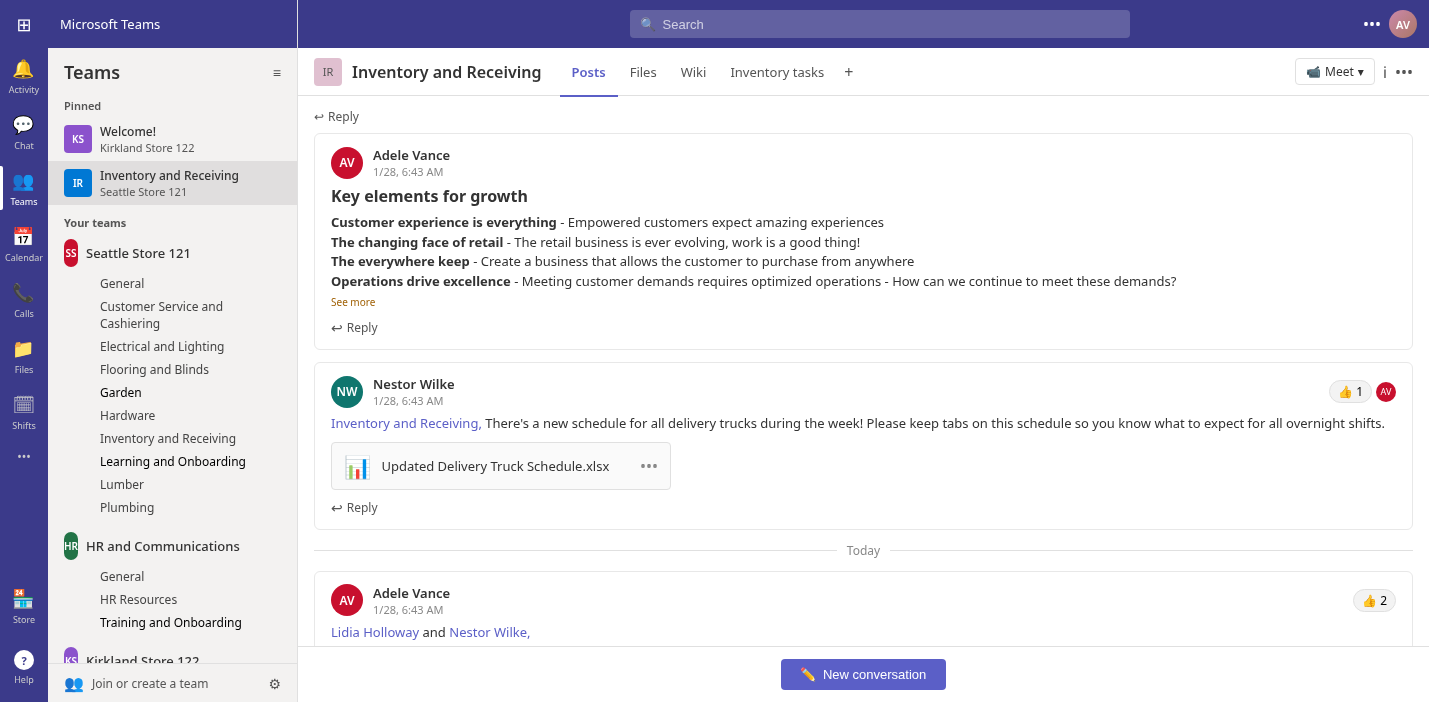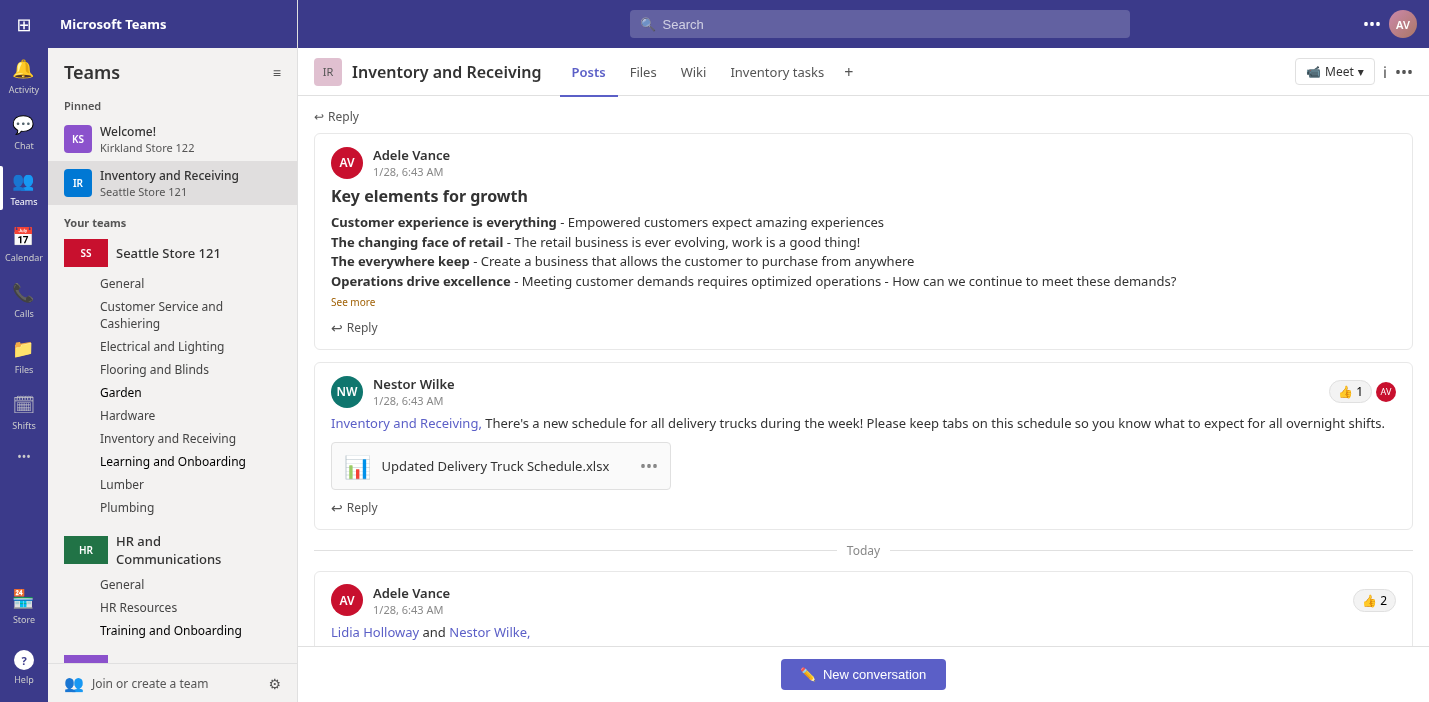--- a/index.html
+++ b/index.html
@@ -82,21 +82,21 @@
     .pinned-info { display: flex; flex-direction: column; }
     .pinned-name { font-size: 12px; font-weight: 500; color: #333; }
     .pinned-sub { font-size: 11px; color: #555; }
     .your-teams-label { font-size: 11px; color: #555; padding: 10px 16px 4px; font-weight: 700; }
     .team-group { margin-bottom: 4px; }
     .team-header {
       display: flex; align-items: center; justify-content: space-between;
       padding: 5px 16px; cursor: pointer;
     }
     .team-header-left { display: flex; align-items: center; gap: 8px; }
-    .team-icon { width: 44px; height: 28px; border-radius: 0; display: flex; align-items: center; justify-content: center; font-size: 10px; font-weight: 600; color: #fff; flex-shrink: 0; }
+    .team-icon { width: 14px; height: 28px; border-radius: 12px; display: flex; align-items: center; justify-content: center; font-size: 10px; font-weight: 600; color: #fff; flex-shrink: 0; }
     .team-name { font-size: 13px; font-weight: 500; color: #333; }
     .team-more { color: #555; font-size: 14px; opacity: 0; }
     .channel-list { padding: 0 0 4px; }
     .channel-item {
       padding: 3px 16px 3px 52px; font-size: 12px; color: #444; cursor: pointer;
     }
     .channel-item.bold { font-weight: 400; color: #000; }
     .sidebar-footer {
       padding: 8px 16px; display: flex; align-items: center; gap: 8px;
       border-top: 1px solid #e0e0e0; cursor: pointer;
@@ -246,21 +246,21 @@
   </div>
   <div class="nav-item nav-bottom">
     <span class="nav-icon" style="width:20px;height:20px;border-radius:50%;background:#fff;color:#3b3a8a;display:flex;align-items:center;justify-content:center;font-size:11px;font-weight:700;">?</span>
     <span class="nav-label">Help</span>
   </div>
 </div>
 
 <div class="sidebar">
 
   <div style="background:#3b3a8a; height:48px; display:flex; align-items:center; padding:0 12px; flex-shrink:0;">
-    <span style="color:#fff; font-size:13px; font-weight:700;">Microsoft Teams</span>
+    <span style="color:#fff; font-size:13px; font-weight:400;">Microsoft Teams</span>
   </div>
   <div class="sidebar-header">
     <span class="sidebar-title">Teams</span>
     <span class="sidebar-filter-icon">≡</span>
   </div>
   <div class="sidebar-content">
     <div class="pinned-label">Pinned</div>
 
     <div class="pinned-item">
       <div class="avatar-sm" style="background:#8b52cc;">

